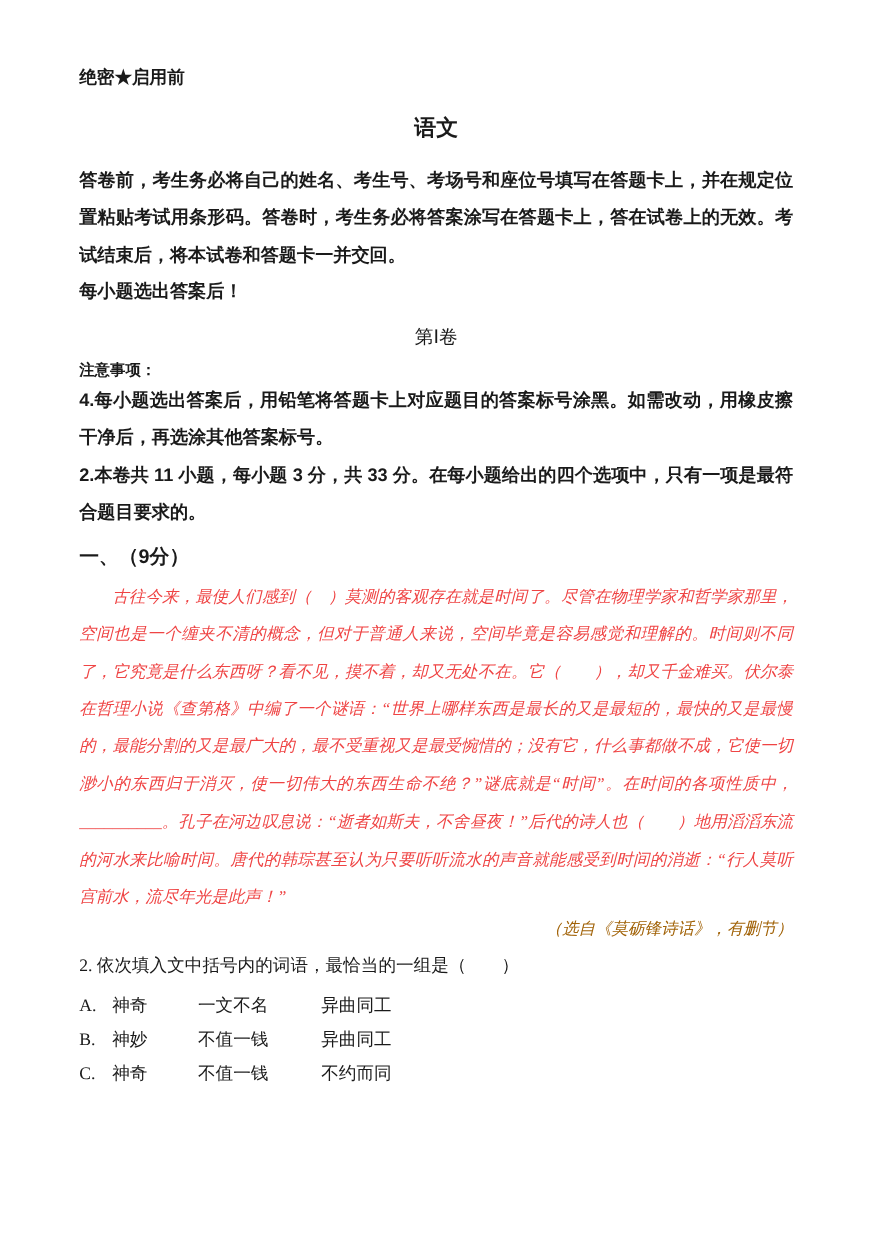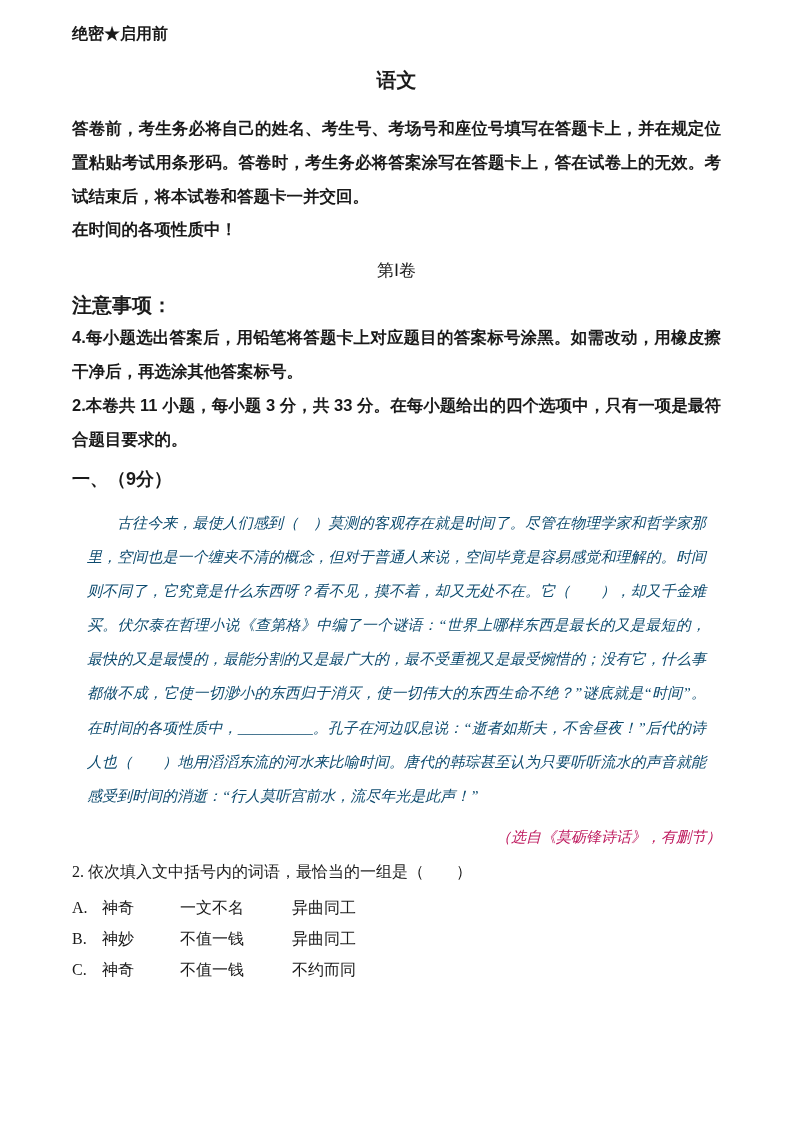--- a/index.html
+++ b/index.html
@@ -3,21 +3,21 @@
 <meta charset="utf-8">
 <style>
   html, body { margin: 0; padding: 0; background: #e8e8e8; }
   .page {
     position: relative;
     width: 793px;
     height: 1122px;
     margin: 0 auto;
     background: #ffffff;
     box-sizing: border-box;
-    padding: 24px 72px 40px 72px;
+    padding: 60px 72px 40px 72px;
     color: #1a1a1a;
     font-family: "Liberation Serif", serif;
     overflow: hidden;
   }
   .secrecy {
     font-family: "Liberation Sans", sans-serif;
     font-weight: 700;
     font-size: 16px;
     margin: 0 0 14px 0;
   }
@@ -44,46 +44,46 @@
     margin: 0;
   }
   .volume-title {
     font-size: 17px;
     text-align: center;
     margin: 12px 0 10px 0;
   }
   .notice-heading {
     font-family: "Liberation Sans", sans-serif;
     font-weight: 700;
-    font-size: 20px;
+    font-size: 14px;
     margin: 0 0 2px 0;
   }
   .section-heading {
     font-family: "Liberation Sans", sans-serif;
     font-weight: 700;
     font-size: 18px;
     margin: 10px 0 8px 0;
   }
   .read-instruction {
     font-size: 15px;
     margin: 6px 0 10px 0;
   }
   .passage {
     font-size: 15px;
     line-height: 2.28;
     font-style: italic;
-    color: #0c4a6e;
+    color: #ef4444;
     text-align: justify;
     text-indent: 2em;
-    margin: 15px;
+    margin: 0;
   }
   .attribution {
     font-size: 15px;
     font-style: italic;
-    color: #be185d;
+    color: #a16207;
     text-align: right;
     margin: 2px 0 10px 0;
   }
   .question-stem {
     font-size: 16px;
     margin: 8px 0 4px 0;
     line-height: 1.9;
   }
   .option-row {
     display: grid;
@@ -100,21 +100,21 @@
 <div class="page">
 
   <div class="secrecy">绝密★启用前</div>
 
 
   <h2 class="subject">语文</h2>
 
 
   <p class="bold-para">答卷前，考生务必将自己的姓名、考生号、考场号和座位号填写在答题卡上，并在规定位置粘贴考试用条形码。答卷时，考生务必将答案涂写在答题卡上，答在试卷上的无效。考试结束后，将本试卷和答题卡一并交回。</p>
 
-  <p class="bold-para">在时间的各项性质中！</p>
+  <p class="bold-para">每小题选出答案后！</p>
 
   <div class="volume-title">第Ⅰ卷</div>
 
   <div class="notice-heading">注意事项：</div>
 
   <p class="bold-para">4.每小题选出答案后，用铅笔将答题卡上对应题目的答案标号涂黑。如需改动，用橡皮擦干净后，再选涂其他答案标号。</p>
 
   <p class="bold-para">2.本卷共 11 小题，每小题 3 分，共 33 分。在每小题给出的四个选项中，只有一项是最符合题目要求的。</p>
 
   <div class="section-heading">一、（9分）</div>

